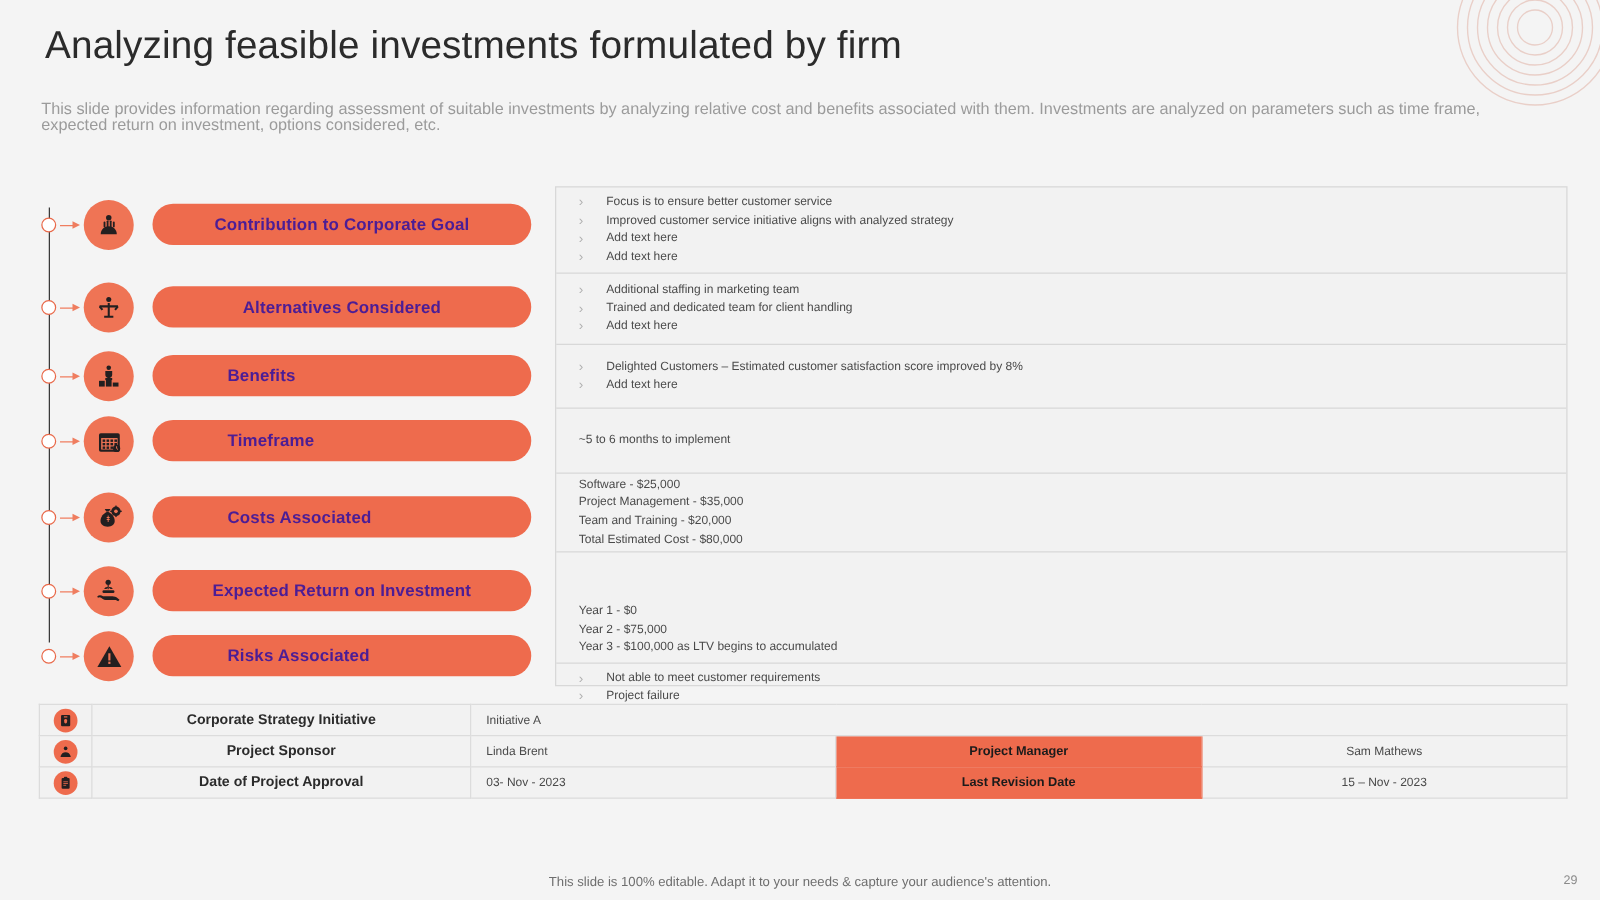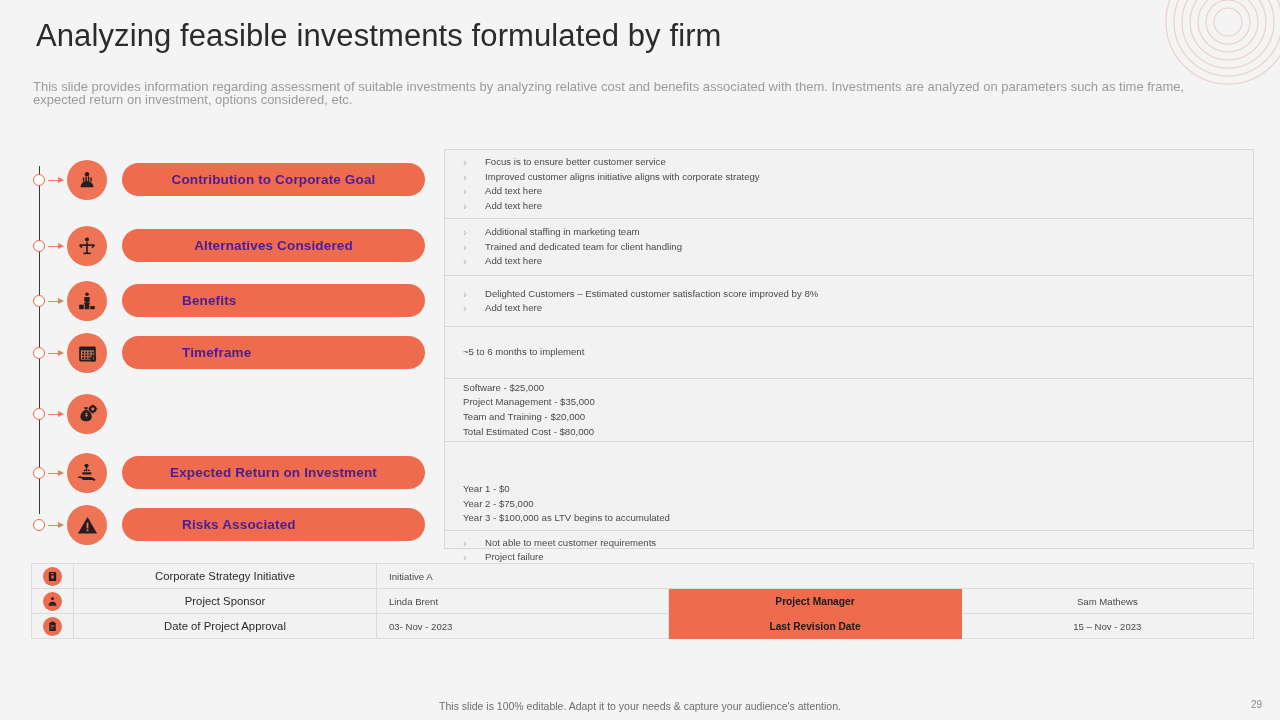--- a/index.html
+++ b/index.html
@@ -107,21 +107,21 @@
     padding: 0;
   }
   td.ic-cell { width: 42px; text-align: center; vertical-align: middle; }
   .ic-badge {
     width: 19px; height: 19px; border-radius: 50%;
     background: #ee6b4d; display: inline-flex;
     align-items: center; justify-content: center; vertical-align: middle;
   }
   td.lbl-cell {
     width: 303px; text-align: center;
-    font-size: 11.3px; font-weight: normal; color: #2b2b2b;
+    font-size: 11.3px; font-weight: bold; color: #2b2b2b;
   }
   td.val-cell { padding-left: 12px; font-size: 9.6px; color: #4a4a4a; }
   td.val-wide { padding-left: 12px; }
   td.orange-lbl {
     background: #ee6b4d; border-color: #ee6b4d;
     text-align: center; font-size: 10.2px; font-weight: bold; color: #1b1b1b;
     width: 303px;
     margin-left: 17px;
   }
   td.val-right { text-align: center; font-size: 9.6px; color: #4a4a4a; }
@@ -250,20 +250,21 @@
           <circle cx="18.3" cy="6.6" r="4.1"></circle>
           <circle cx="18.3" cy="6.6" r="1.6" fill="#ef7455"></circle>
           <g fill="#231f20">
             <rect x="17.7" y="1.6" width="1.2" height="1.8"></rect>
             <rect x="17.7" y="9.8" width="1.2" height="1.8"></rect>
             <rect x="13.3" y="6" width="1.8" height="1.2"></rect>
             <rect x="21.5" y="6" width="1.8" height="1.2"></rect>
           </g>
         </svg>
       </span>
+      <span class="tl-pill left">Costs  Associated</span>
     </div>
 
     <div class="tl-row" style="top:303px">
       <span class="tl-dot"></span>
       <span class="tl-arrow"></span>
       <span class="tl-icon">
         <svg width="22" height="22" viewBox="0 0 24 24" fill="#231f20">
           <circle cx="11.5" cy="4.2" r="2.3"></circle>
           <path d="M11 6.3h1v4h-1z"></path>
           <path d="M11.4 8.3c-1.6-.4-3 .3-3.4 1.6 1.5.6 3 .1 3.4-1.6z"></path>
@@ -290,21 +291,21 @@
   </div>
 
   <div class="right-panel" id="details-panel">
       <div class="detail-row" style="height: 69px;">
         <div class="bullet-line">
           <span class="bullet-mark">›</span>
           <span class="bullet-text">Focus is to ensure better customer service</span>
         </div>
         <div class="bullet-line">
           <span class="bullet-mark">›</span>
-          <span class="bullet-text">Improved customer aligns initiative aligns with corporate strategy</span>
+          <span class="bullet-text">Improved customer service initiative aligns with analyzed strategy</span>
         </div>
         <div class="bullet-line">
           <span class="bullet-mark">›</span>
           <span class="bullet-text">Add text here</span>
         </div>
         <div class="bullet-line">
           <span class="bullet-mark">›</span>
           <span class="bullet-text">Add text here</span>
         </div>
       </div>

